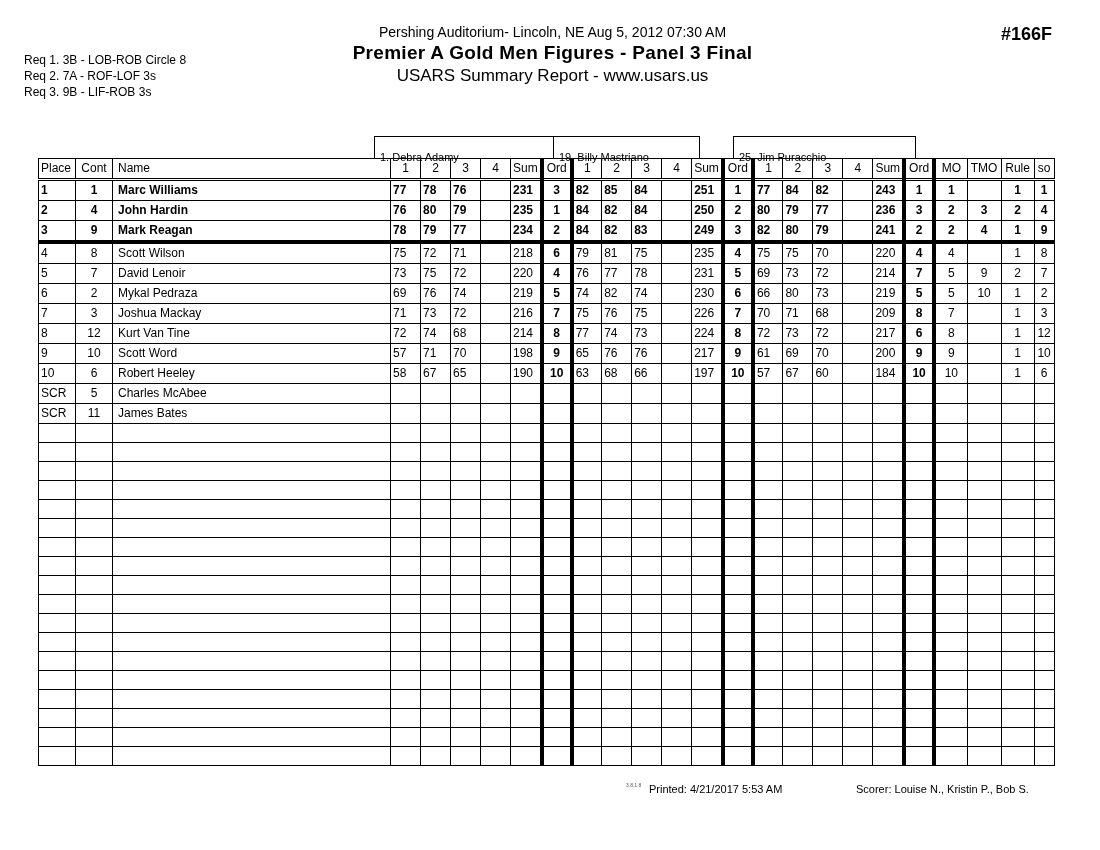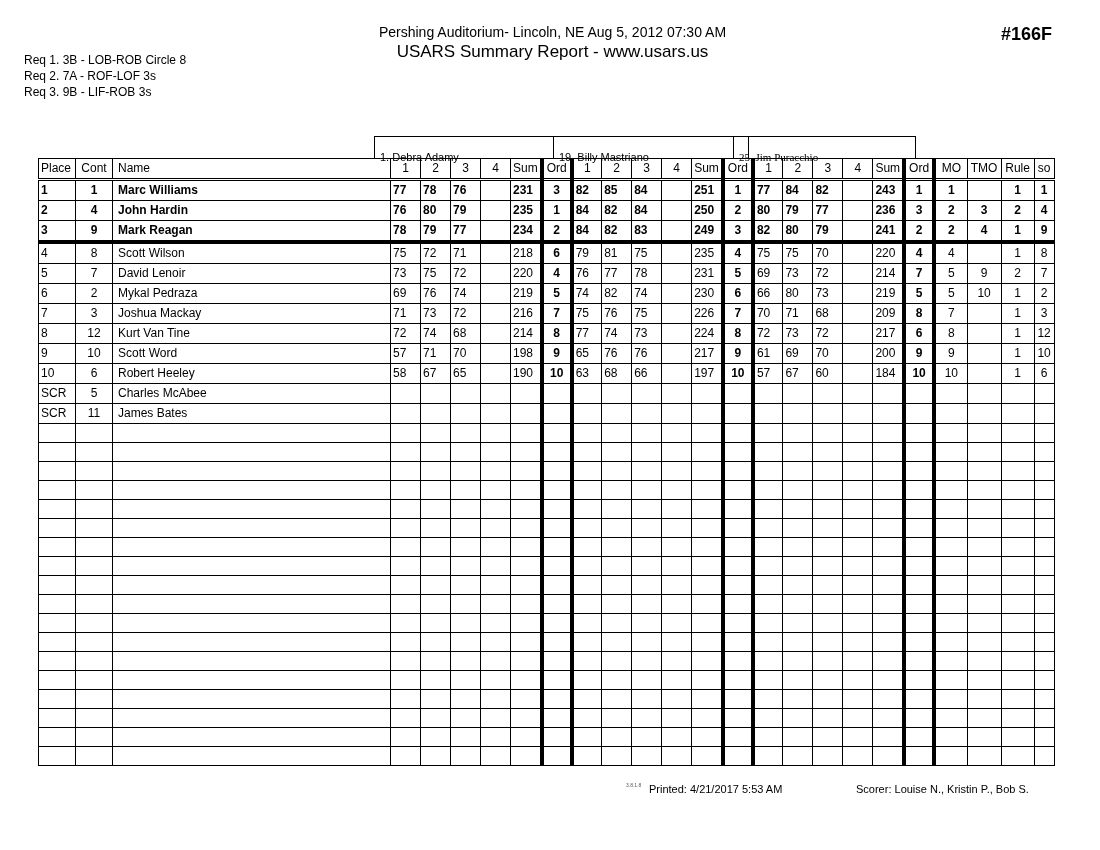--- a/index.html
+++ b/index.html
@@ -36,27 +36,28 @@
 <body>
 
 <div class="reqs">
   <div>Req  1.  3B - LOB-ROB Circle 8</div>
   <div>Req  2.  7A - ROF-LOF 3s</div>
   <div>Req  3.  9B - LIF-ROB 3s</div>
 </div>
 
 <div class="titles">
   <div class="t2">Pershing Auditorium- Lincoln, NE  Aug 5, 2012  07:30 AM</div>
+  <div class="t3">Premier A Gold Men Figures - Panel 3 Final</div>
   <div class="t4">USARS Summary Report - www.usars.us</div>
 </div>
 <div class="evnum">#166F</div>
 
 <div class="judge-box" style="left:374px; width:180px;">1.  Debra Adamy</div>
-<div class="judge-box" style="left:553px; width:196px;">19.  Billy Mastriano</div>
-<div class="judge-box" style="left:733px; width:183px;font-family:Liberation Serif, serif;">25.  Jim Puracchio</div>
+<div class="judge-box" style="left:553px; width:147px;">19.  Billy Mastriano</div>
+<div class="judge-box" style="left:733px; width:183px;">25.  Jim Puracchio</div>
 
 <table class="grid" id="grid">
   <colgroup>
     <col style="width:37px">
       <col style="width:37px">
       <col style="width:278px">
     <col style="width:30px">
       <col style="width:30px">
       <col style="width:30px">
       <col style="width:30px">

